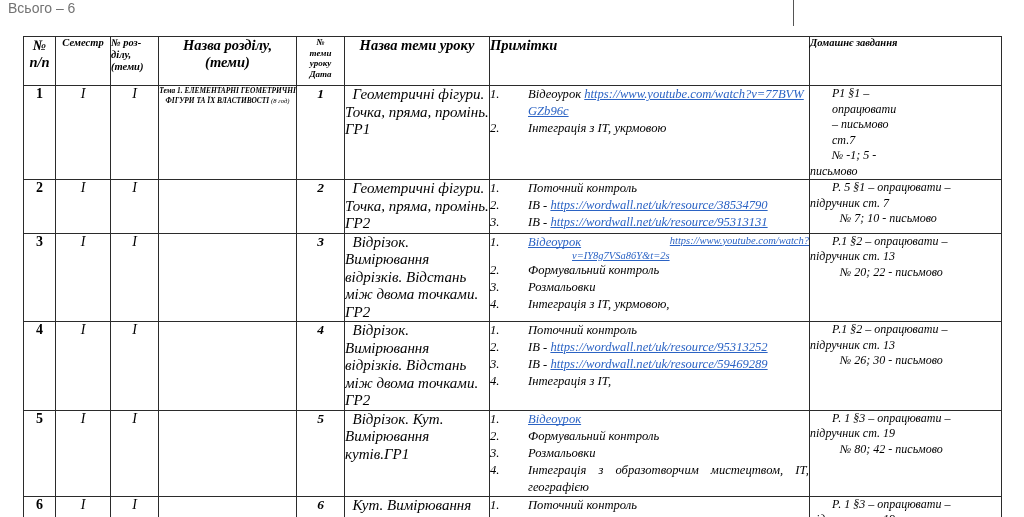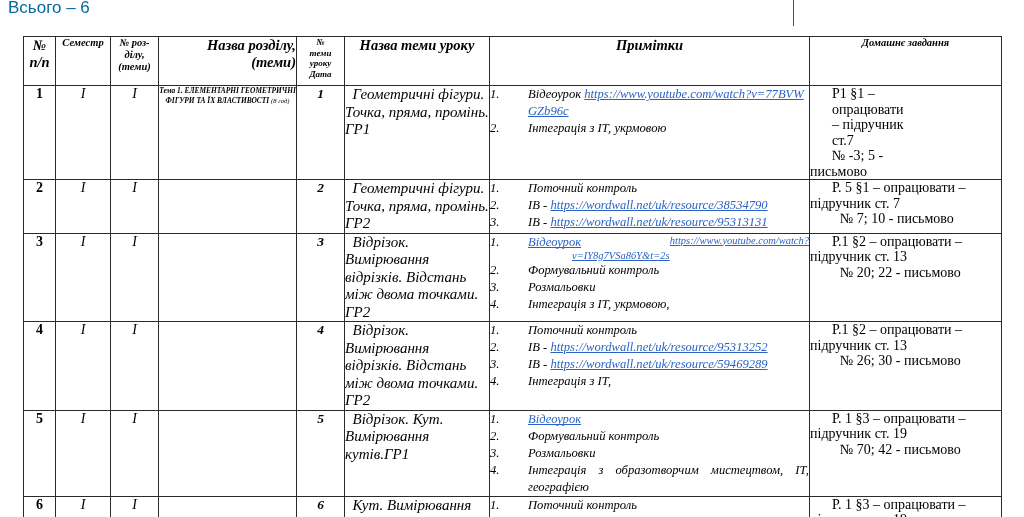--- a/index.html
+++ b/index.html
@@ -7,21 +7,21 @@
   body{
     width:1024px;height:517px;overflow:hidden;background:#ffffff;
     font-family:"Liberation Serif",serif;color:#000;
   }
   .page{position:relative;width:1024px;height:517px;}
 
   
   .top-note{
     position:absolute;left:8px;top:0px;
     font-family:"Liberation Sans",sans-serif;
-    font-size:17px;line-height:16px;color:#0369a1;
+    font-size:14px;line-height:16px;color:#737373;
   }
   
   .margin-tick{
     position:absolute;left:793px;top:0px;width:1px;height:26px;
     background:#555;
   }
 
   
   table.plan{
     position:absolute;left:23px;top:36px;
@@ -50,22 +50,22 @@
   thead th{
     text-align:center;
     font-weight:bold;
     font-style:italic;
     vertical-align:middle;
     height:48px;
   }
   .h-big{font-size:14.5px;line-height:17px;}
   .h-med{font-size:10.5px;line-height:12px;}
   .h-small{font-size:9px;line-height:10.5px;}
-  .h-left{text-align:center;padding-left:9px;}
-  .h-nazva{font-size:14.5px;line-height:17px;text-align:right;padding-left:10px;}
+  .h-left{text-align:left;padding-left:9px;}
+  .h-nazva{font-size:14.5px;line-height:17px;text-align:center;padding-left:10px;}
 
   
   td.banner{
     text-align:right;
     font-weight:bold;
     font-size:13.5px;
     padding:2px 120px 2px 0;
     height:16px;
     font-style:normal;
   }
@@ -93,21 +93,21 @@
   }
   td.curok{
     font-size:15px;line-height:17.5px;font-style:italic;
     padding:3px 4px 3px 6px;
   }
   td.cprym{
     font-size:12.6px;line-height:17px;font-style:italic;
     padding:3px 4px 3px 6px;
   }
   td.cdz{
-    font-size:14px;line-height:15.5px;
+    font-size:12px;line-height:15.5px;font-style:italic;
     padding:3px 6px 3px 4px;
   }
   td.cdz .ind{padding-left:22px;}
   td.cdz .ind2{padding-left:30px;}
 
   
   ol.notes{margin:0;padding:0;list-style:none;}
   ol.notes li{
     display:flex;align-items:flex-start;
     margin:0;padding:0;
@@ -194,23 +194,23 @@
               </li>
               <li>
                 <span class="n">2.</span>
                 <span class="txt just"><span>Інтеграція з ІТ, <span class="sp-red">укрмовою</span></span></span>
               </li>
             </ol>
           </td>
           <td class="cdz">
             <div class="ind">Р1 §1 –</div>
             <div class="ind">опрацювати</div>
-            <div class="ind">– підручник</div>
+            <div class="ind">– письмово</div>
             <div class="ind">ст.7</div>
-            <div class="ind">№ -3; 5 -</div>
+            <div class="ind">№ -1; 5 -</div>
             <div>письмово</div>
           </td>
         </tr>
         <tr style="height: 50px;">
           <td class="cnum">2</td>
           <td class="csem">I</td>
           <td class="crozd">I</td>
           <td class="cnazva"></td>
           <td class="ctema">2</td>
           <td class="curok"><span>&nbsp;&nbsp;Геометричні фігури. Точка, пряма, промінь. ГР2</span></td>
@@ -331,21 +331,21 @@
               </li>
               <li>
                 <span class="n">4.</span>
                 <span class="txt just"><span>Інтеграція з образотворчим мистецтвом, ІТ, географією</span></span>
               </li>
             </ol>
           </td>
           <td class="cdz">
             <div class="ind">Р. 1  §3 – опрацювати –</div>
             <div>підручник ст. 19</div>
-            <div class="ind2">№ 70; 42 - письмово</div>
+            <div class="ind2">№ 80; 42 - письмово</div>
           </td>
         </tr>
         <tr style="height: 60px;">
           <td class="cnum">6</td>
           <td class="csem">I</td>
           <td class="crozd">I</td>
           <td class="cnazva"></td>
           <td class="ctema">6</td>
           <td class="curok"><span>&nbsp;&nbsp;Кут. Вимірювання кутів. Бісектриса кута. ГР2</span></td>
           <td class="cprym">

